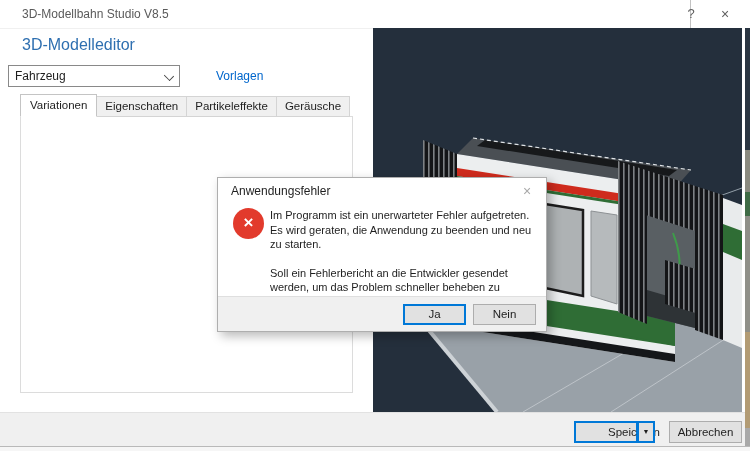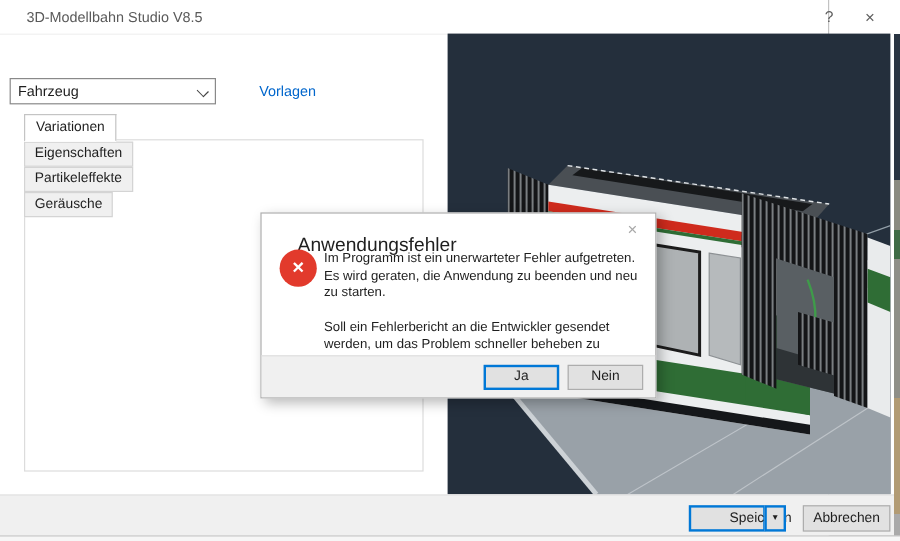--- a/index.html
+++ b/index.html
@@ -30,21 +30,21 @@
   .select .sv{position:absolute;left:6px;top:3px;right:18px;white-space:nowrap;
      overflow:hidden;}
   .chev{position:absolute;right:6px;top:6px;width:7px;height:7px;
      border-right:1.5px solid #444;border-bottom:1.5px solid #444;
      transform:rotate(45deg) scaleY(.8);}
   .cat-select{left:8px;top:65px;width:172px;}
   .link{position:absolute;left:216px;top:69px;color:#0066cc;text-decoration:none;
      cursor:pointer;}
   
   .tabs{position:absolute;left:20px;top:95px;height:22px;display:flex;
-     align-items:flex-start;z-index:2;flex-direction:column;}
+     align-items:flex-end;z-index:2;}
   .tab{background:#f0f0f0;border:1px solid #d4d4d4;padding:3px 8px 4px;
      font-size:11.5px;margin-right:-1px;cursor:pointer;color:#1e1e1e;}
   .tab.active{background:#fff;border-color:#c4c4c4;border-bottom:1px solid #fff;
      padding:4px 9px 5px;position:relative;z-index:3;}
   .panel{position:absolute;left:20px;top:116px;width:333px;height:277px;
      background:#fff;border:1px solid #dcdcdc;box-sizing:border-box;z-index:1;}
   .var-select{left:38px;top:130px;width:151px;font-size:11px;}
   .mini-btn{position:absolute;top:131px;width:21px;height:21px;background:#e8e8e8;
      border:1px solid #a9a9a9;box-sizing:border-box;text-align:center;
      line-height:19px;font-size:13px;color:#222;cursor:pointer;}
@@ -81,21 +81,21 @@
      font-size:11.5px;line-height:20px;cursor:pointer;color:#1e1e1e;}
   .btn.default{border:2px solid #0078d7;line-height:18px;}
   .b-save{left:574px;width:64px;border-right:1px solid #0078d7;padding-left:32px;}
   .b-savearrow{left:637px;width:18px;font-size:7px;border-left:none;}
   .b-cancel{left:669px;width:73px;}
   
   .dialog{position:absolute;left:217px;top:177px;width:330px;height:155px;
      background:#fff;border:1px solid #aeaeae;box-sizing:border-box;z-index:10;
      box-shadow:4px 4px 10px rgba(0,0,0,.28);}
   .dlg-titlebar{position:absolute;left:0;top:0;width:100%;height:26px;cursor:default;}
-  .dlg-title{position:absolute;left:13px;top:18px;font-size:16px;margin-left:17px;}
+  .dlg-title{position:absolute;left:13px;top:6px;font-size:12px;}
   .dlg-close{position:absolute;right:10px;top:4px;width:18px;height:18px;
      color:#a8a8a8;font-size:14px;text-align:center;line-height:18px;cursor:pointer;}
   .err-icon{position:absolute;left:15px;top:30px;width:31px;height:31px;
      border-radius:50%;background:#e23a2c;color:#fff;font-size:17px;font-weight:bold;
      text-align:center;line-height:30px;}
   .dlg-text{position:absolute;left:52px;top:30px;width:267px;font-size:11px;
      line-height:14.5px;color:#1e1e1e;}
   .dlg-text p{margin:0 0 14px 0;}
   .dlg-footer{position:absolute;left:0;bottom:0;width:100%;height:35px;
      background:#f0f0f0;border-top:1px solid #dfdfdf;box-sizing:border-box;}
@@ -115,20 +115,21 @@
   <div class="backdrop-bottom"></div>
 
   <div class="win">
 
     <div class="titlebar">
       <span class="title">3D-Modellbahn Studio V8.5</span>
       <span class="tb-btn tb-help">?</span>
       <span class="tb-btn tb-close">×</span>
     </div>
 
+    <h1>3D-Modelleditor</h1>
 
     <div class="select cat-select">
       <span class="sv">Fahrzeug</span>
       <span class="chev"></span>
     </div>
     <a class="link">Vorlagen</a>
 
     <div class="tabs">
       <div class="tab active">Variationen</div>
       <div class="tab">Eigenschaften</div>

